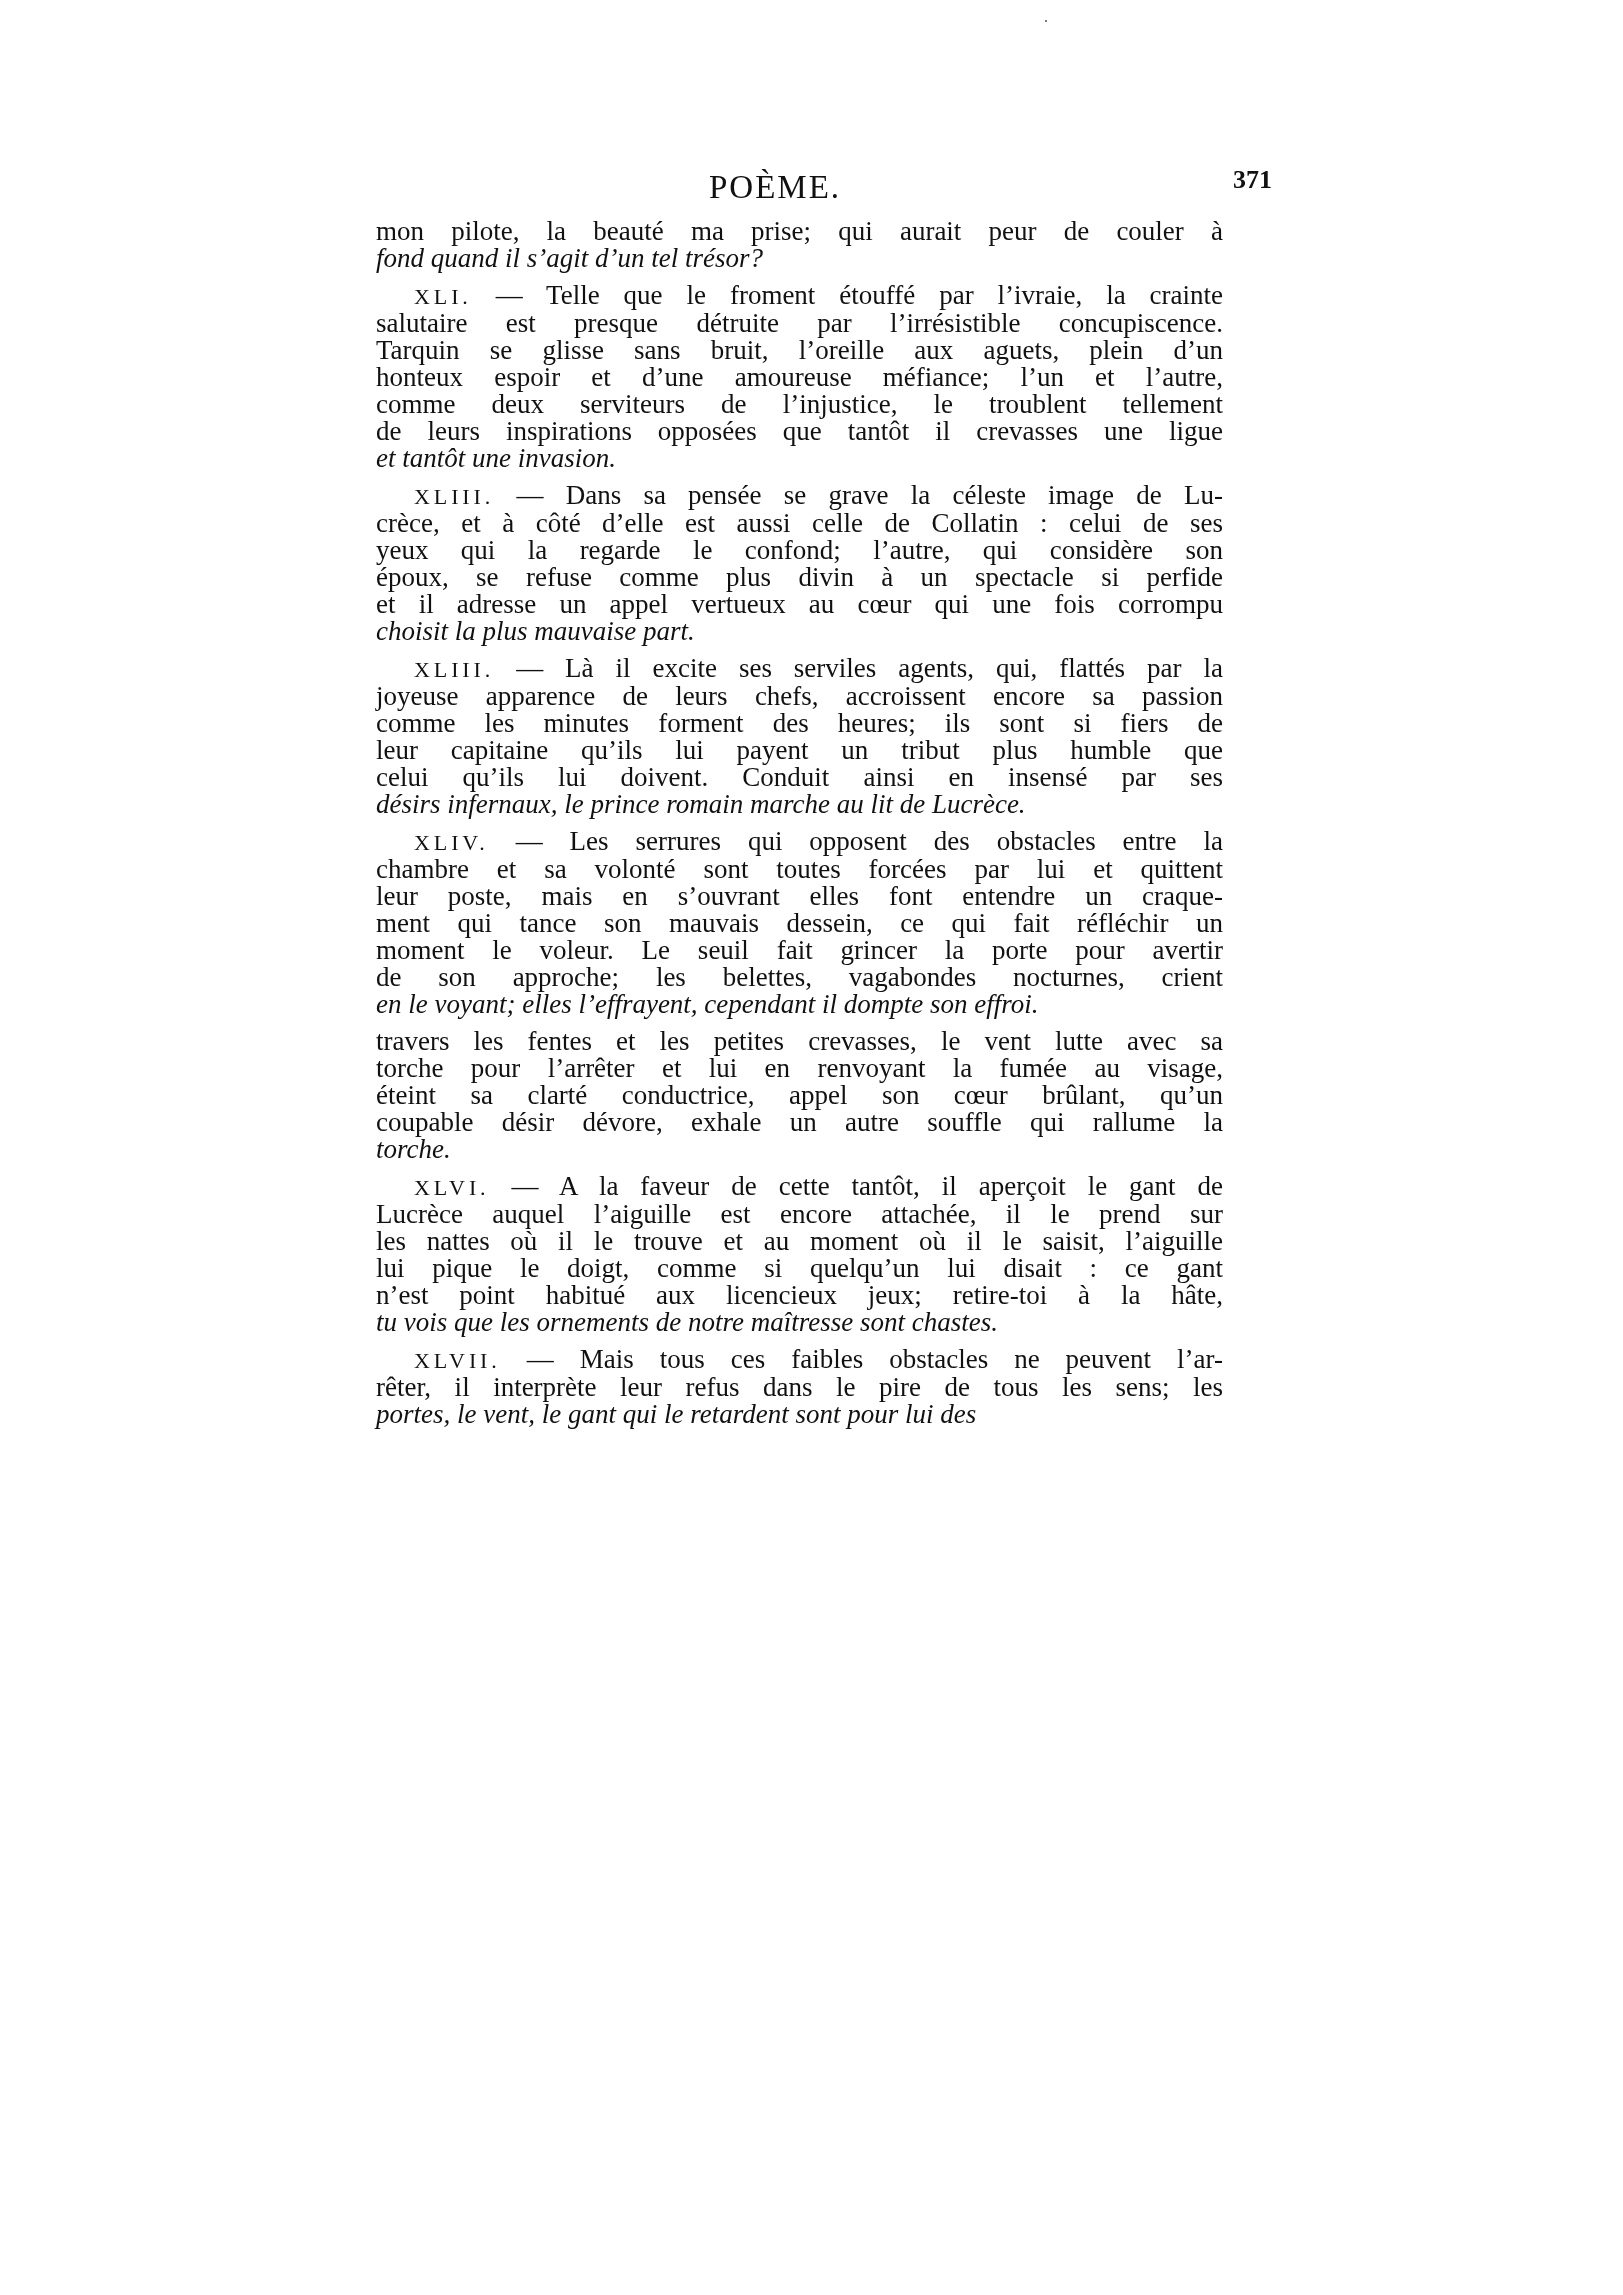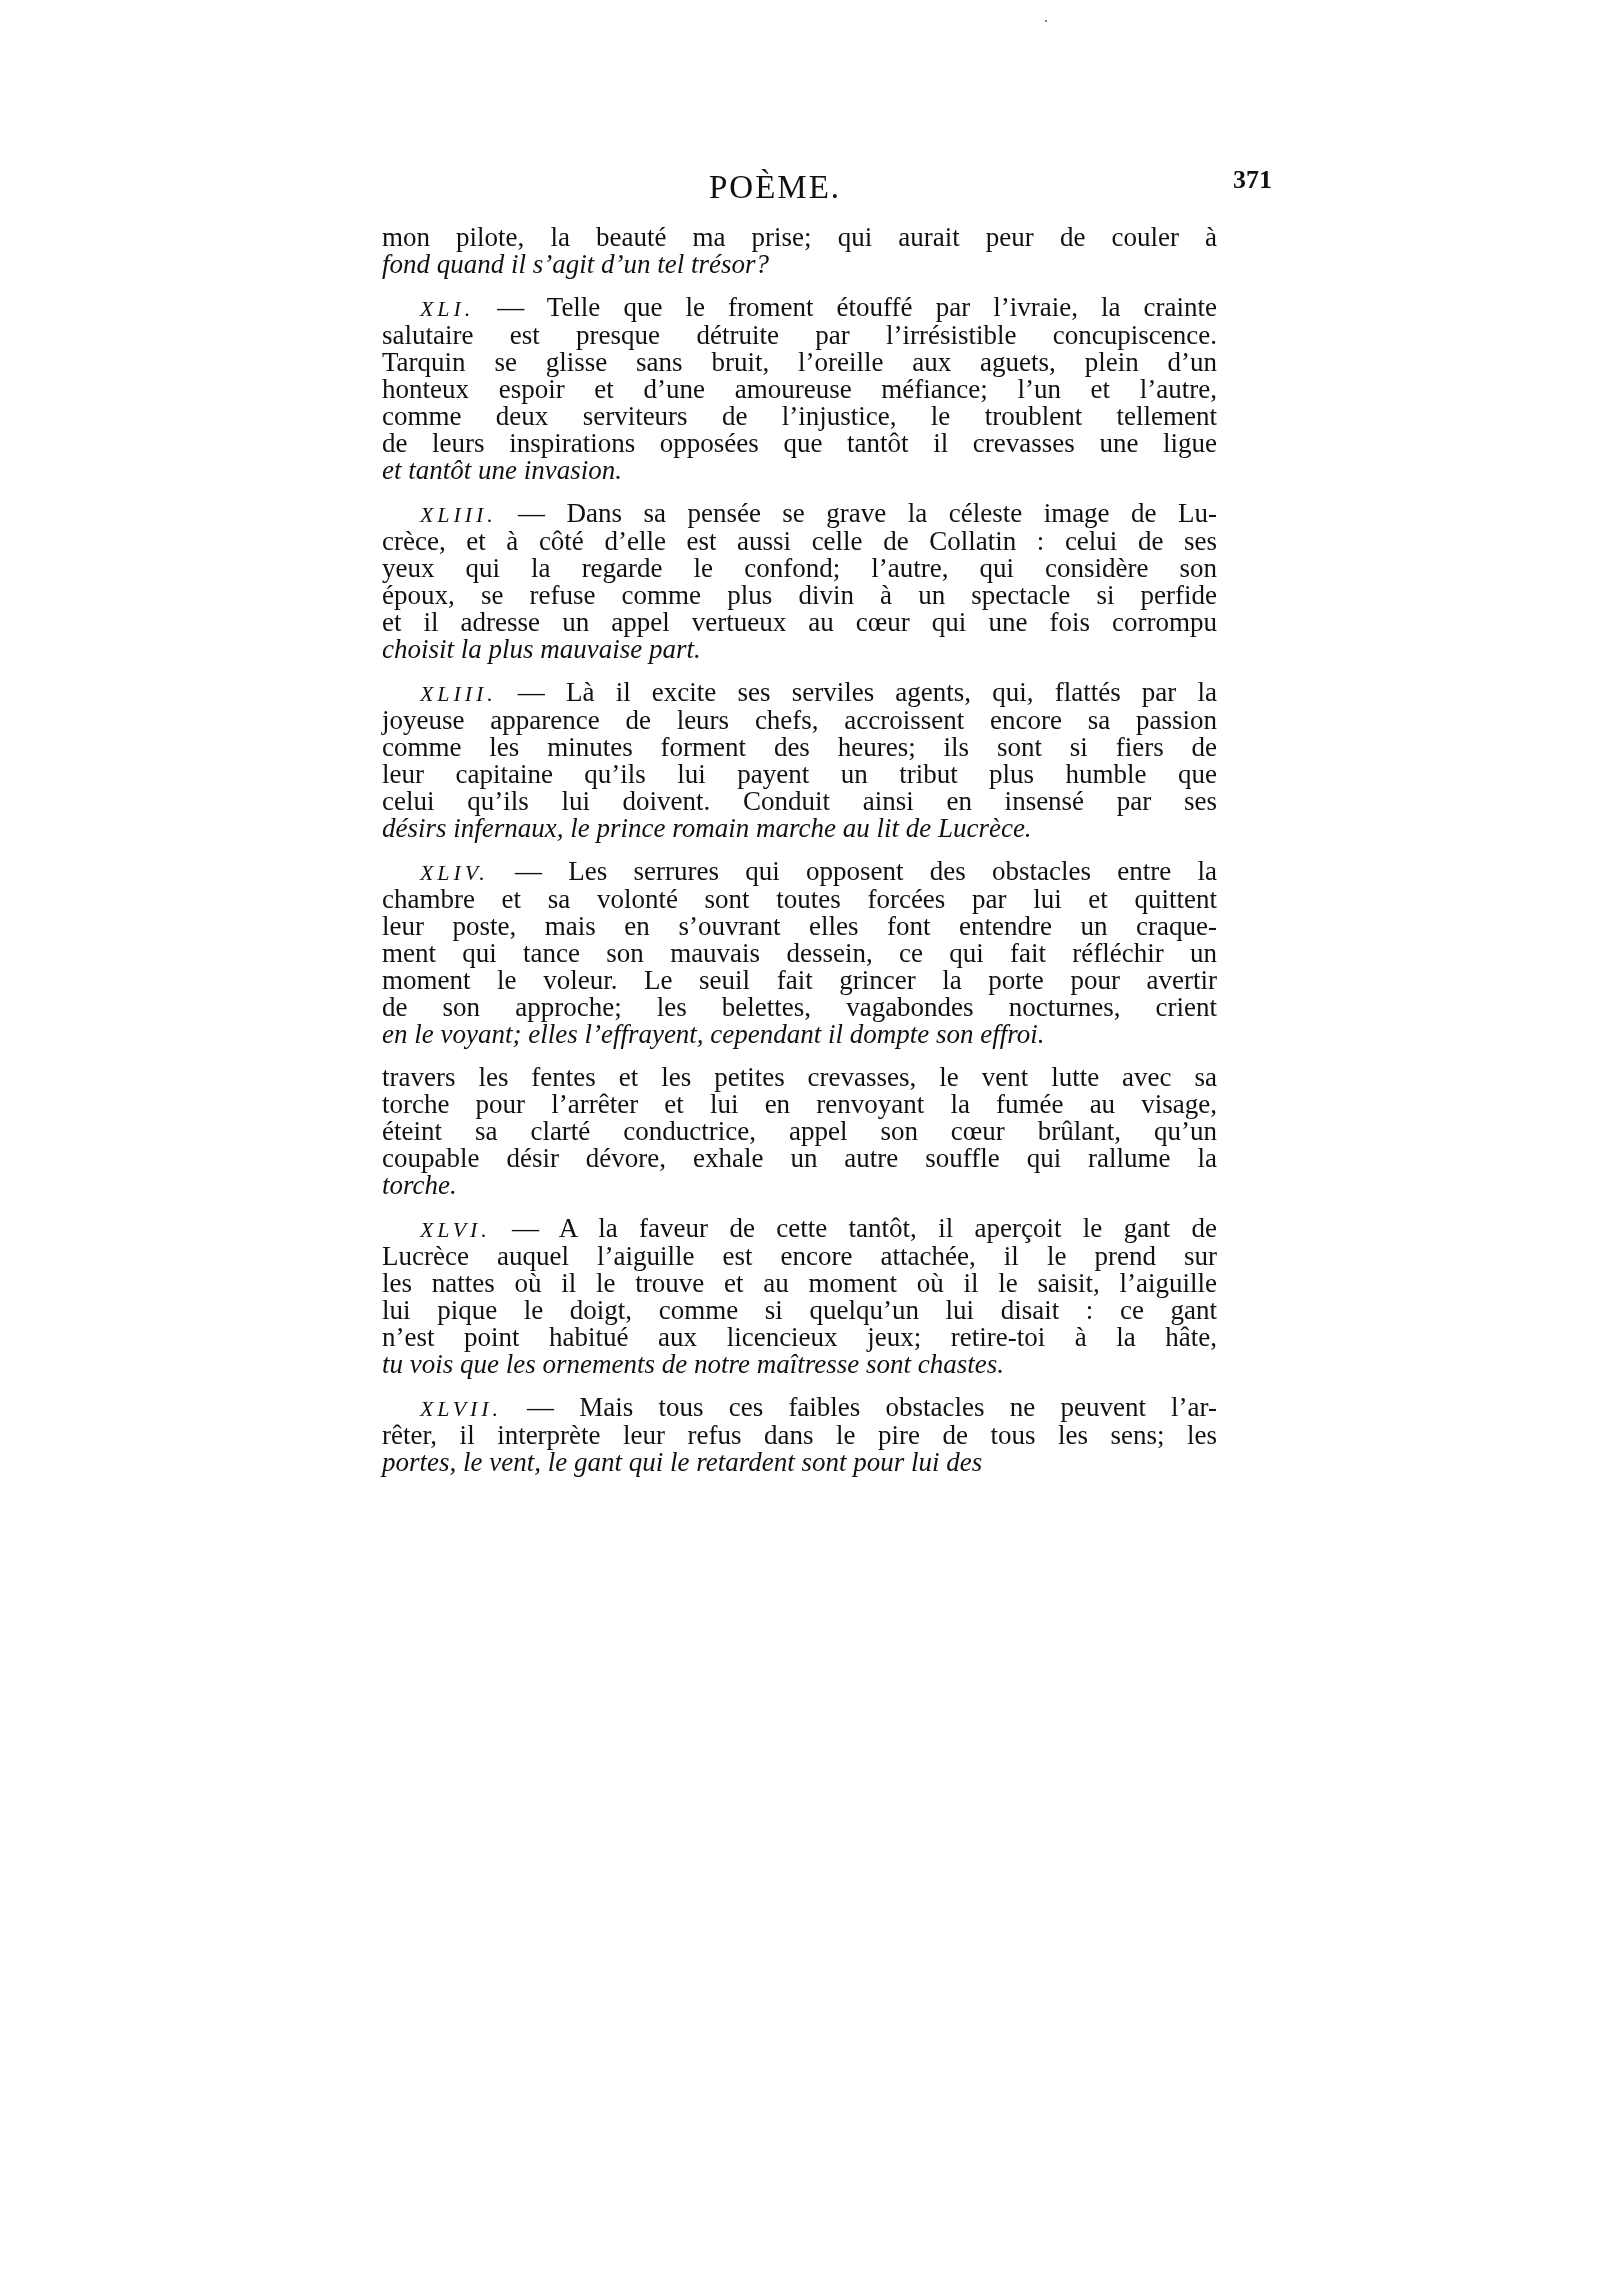--- a/index.html
+++ b/index.html
@@ -3,22 +3,22 @@
 <meta charset="utf-8">
 <style>
   html, body { margin:0; padding:0; background:#ffffff; }
   body { width:1624px; height:2295px; position:relative; overflow:hidden;
          font-family:"Liberation Serif", "DejaVu Serif", serif; color:#111; }
   .header { position:absolute; top:169px; left:366px; width:867px; height:34px; }
   .running-title { position:absolute; left:343px; top:0; font-size:33px; letter-spacing:2px; }
   .page-number { position:absolute; right:-39px; top:-3.9px; font-size:26px; font-weight:bold; }
   .body { position:absolute; top:208px; left:366px; width:867px;
           font-size:27px; line-height:27px; text-align:justify; }
-  .para { margin:16px; text-indent:0; }
-  .numeral { font-variant:small-caps; letter-spacing:3.9px; font-size:22px;font-style:italic; }
+  .para { margin:10px; text-indent:0; }
+  .numeral { font-variant:small-caps; letter-spacing:3.9px; font-size:22px; }
   .line { display:block; text-align:justify; text-align-last:justify; white-space:nowrap; }
   .line.last { text-align-last:left;font-style:italic; }
   .stray-mark { position:absolute; width:2px; height:2px; background:#555; border-radius:50%; }
 </style>
 </head>
 <body>
 
 <div class="header">
   <span class="running-title">POÈME.</span>
   <span class="page-number">371</span>

